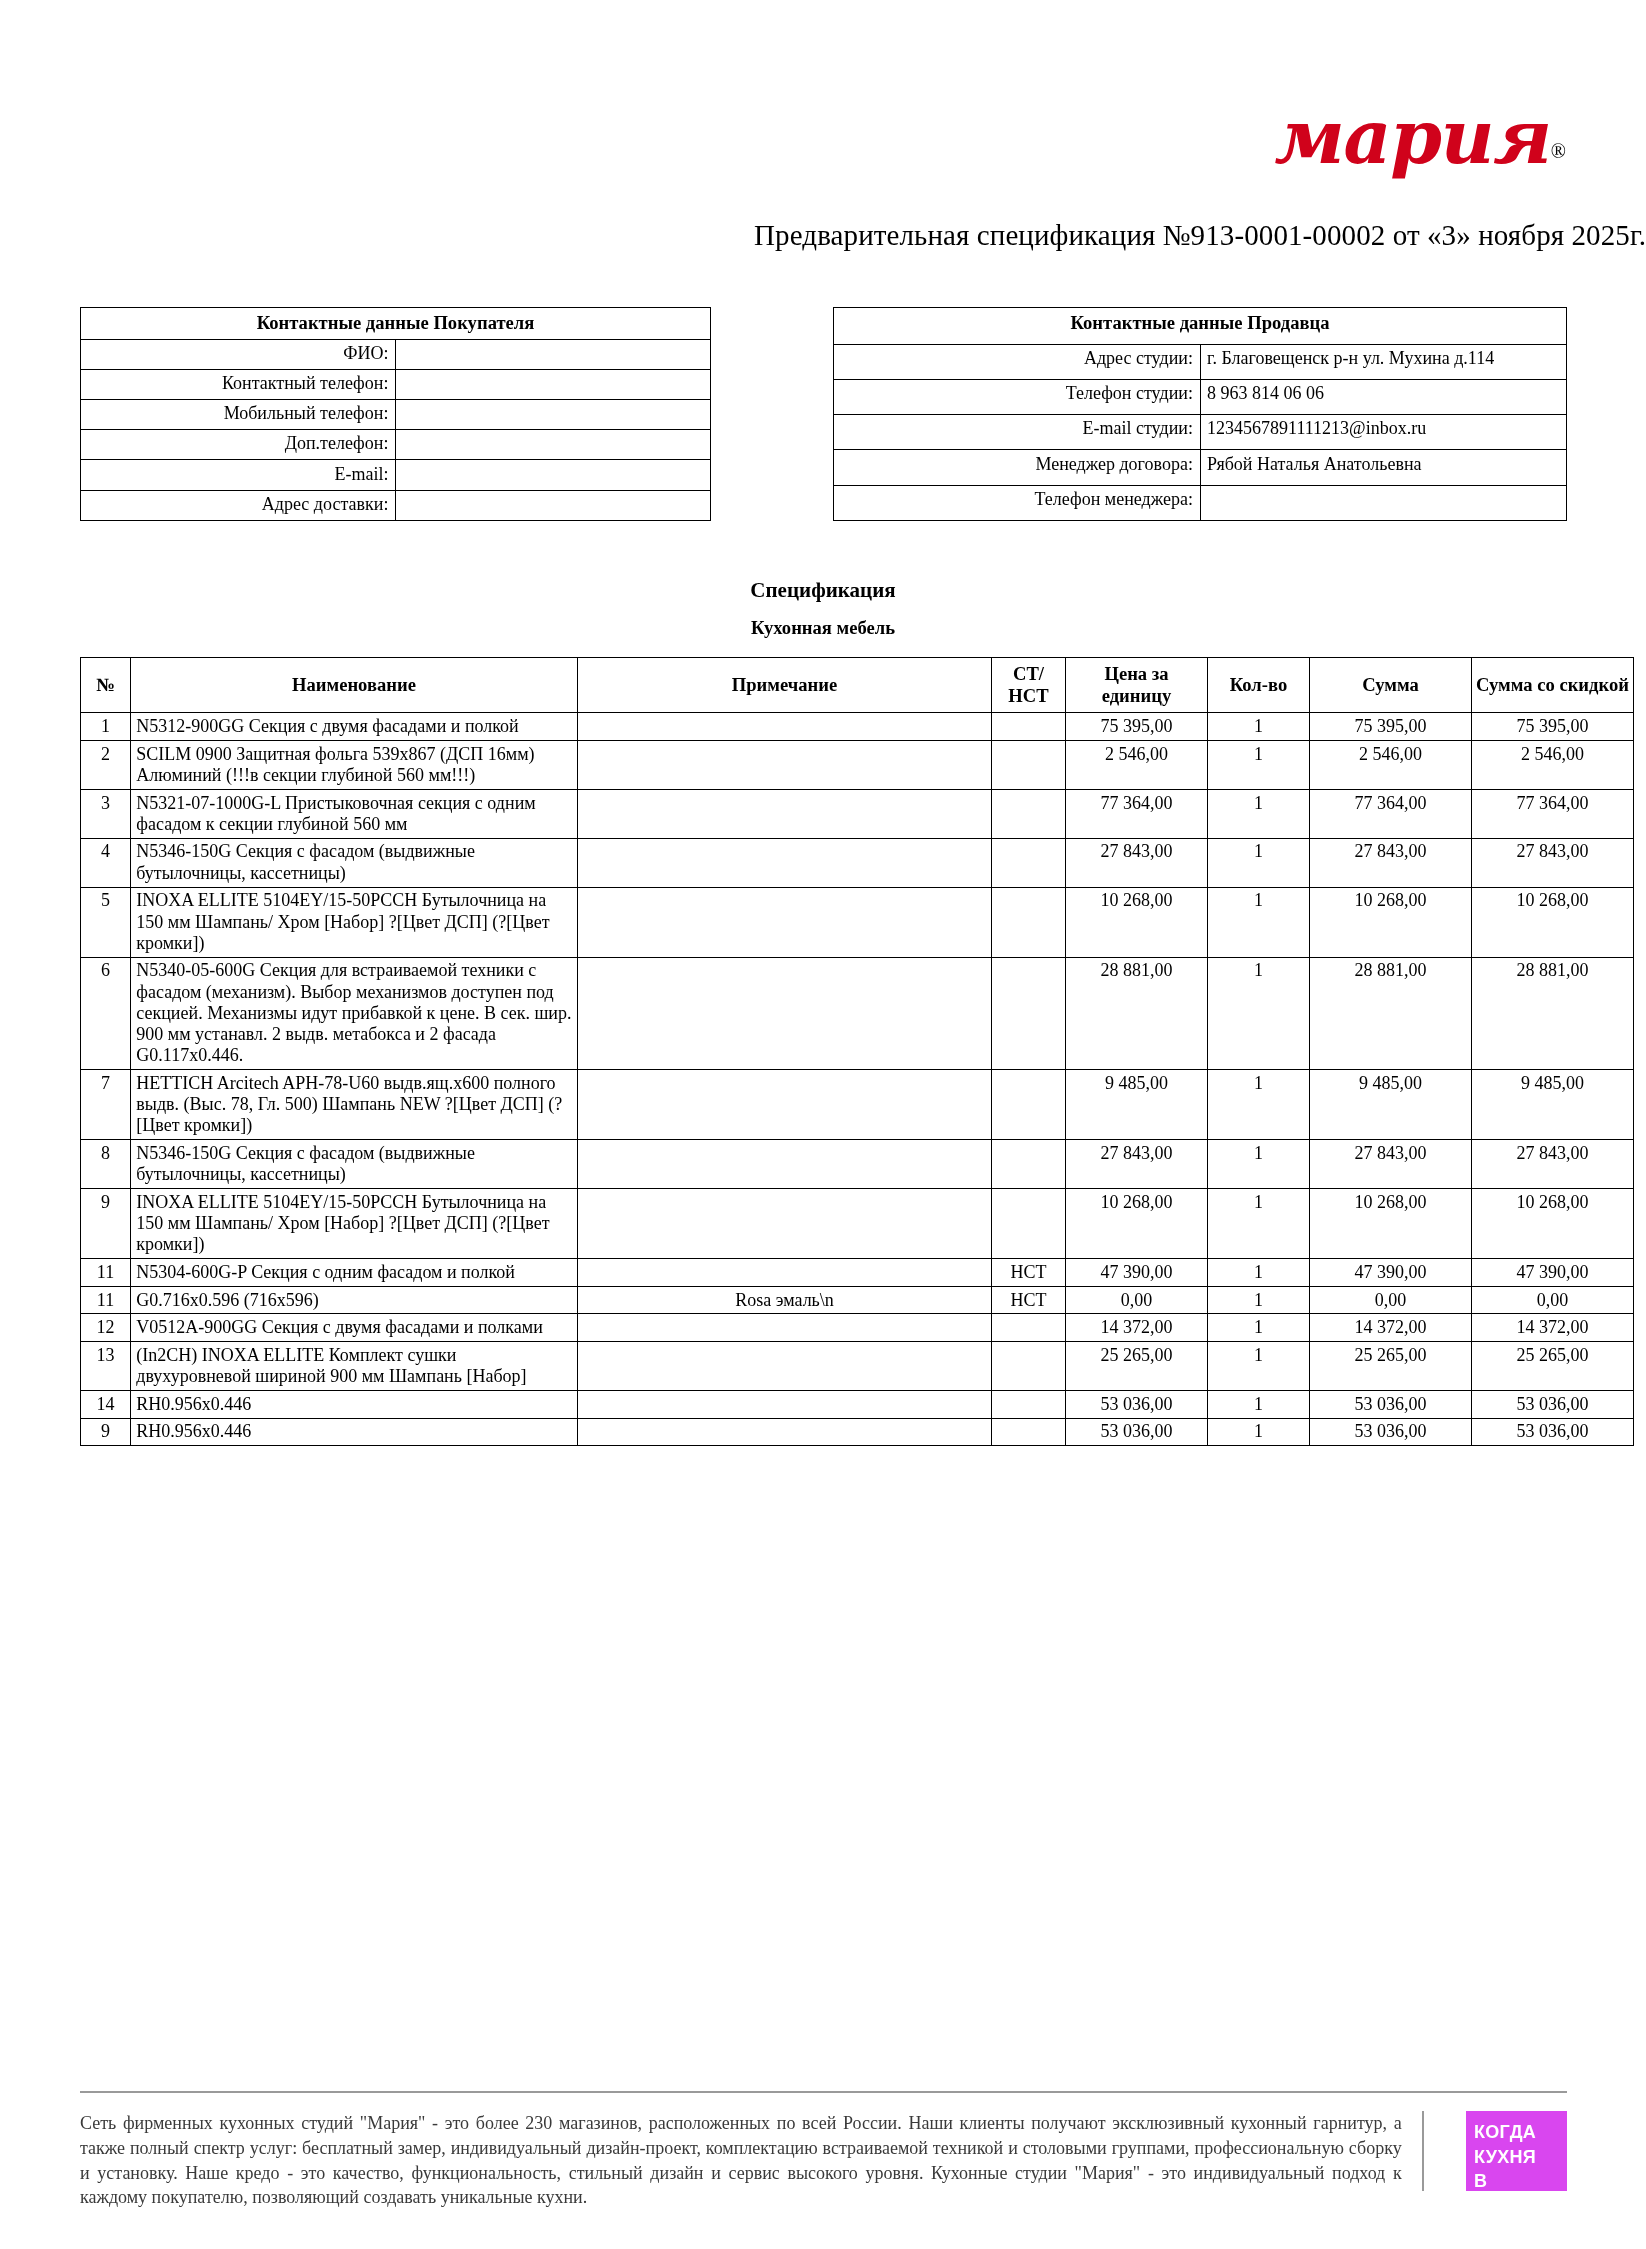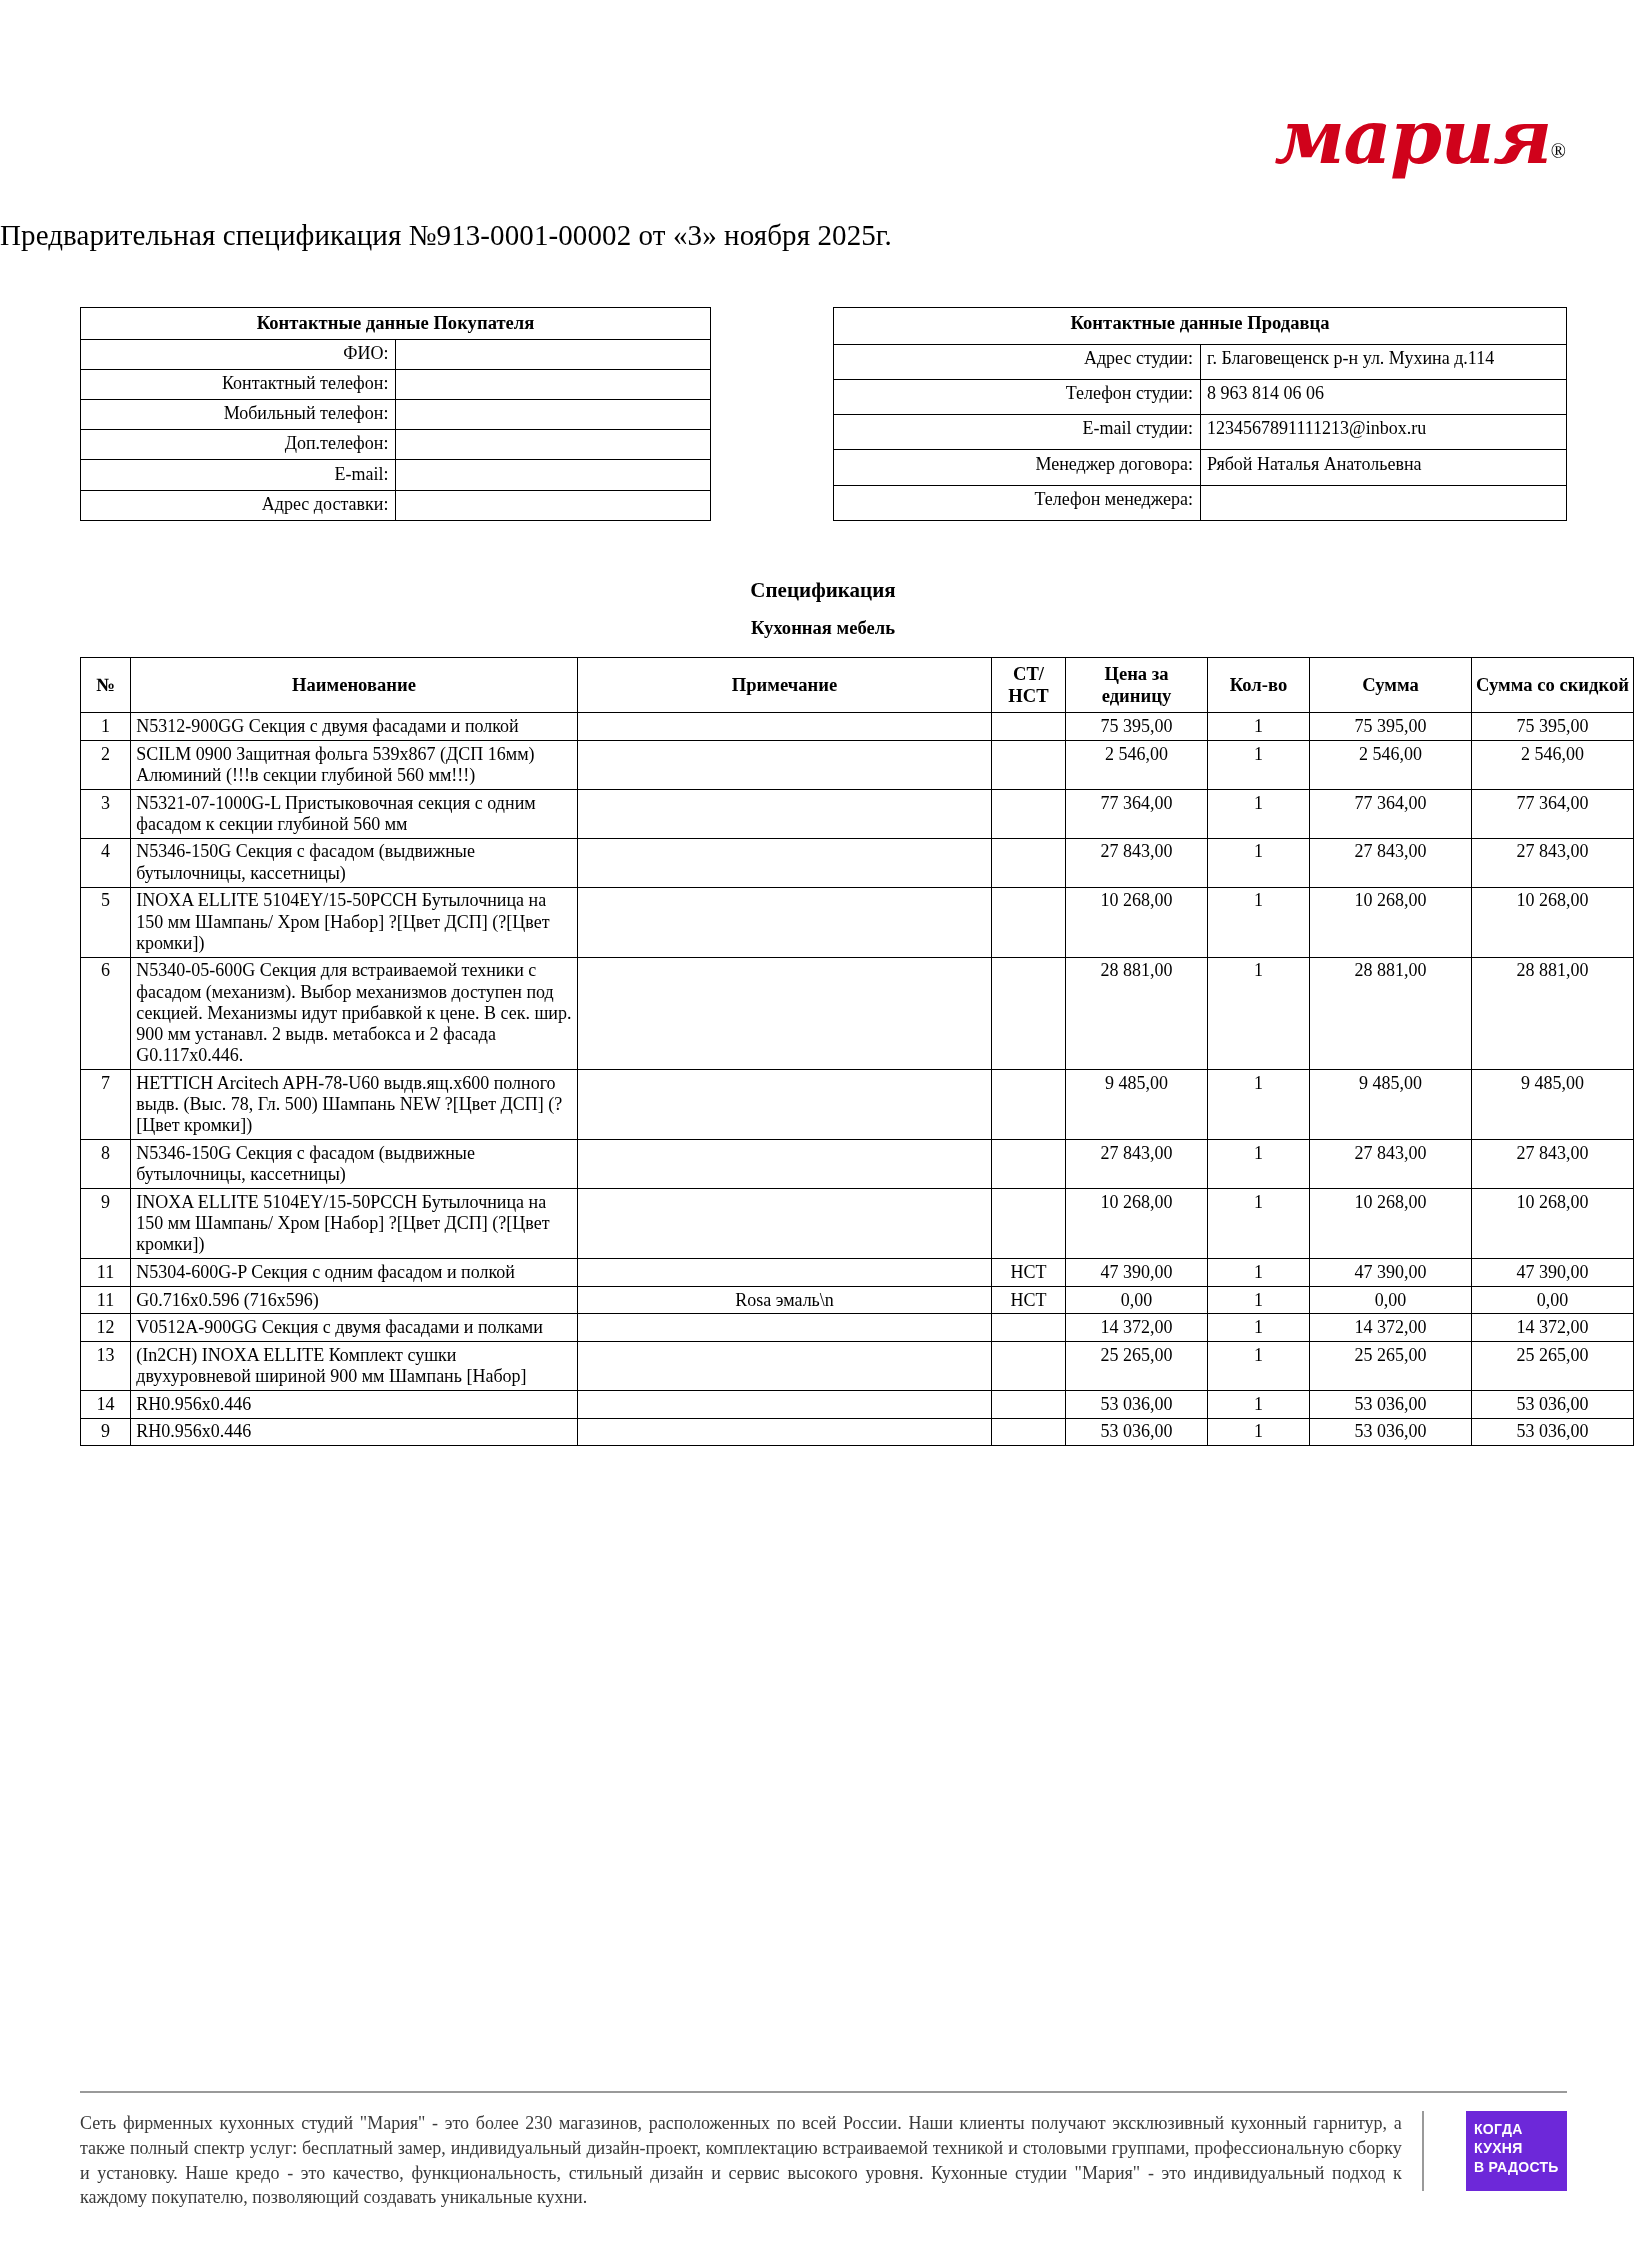--- a/index.html
+++ b/index.html
@@ -45,21 +45,21 @@
     vertical-align: super;
     font-style: normal;
   }
 
   
   .doc-title {
     position: absolute;
     left: 0;
     right: 0;
     top: 219px;
-    text-align: left;
+    text-align: right;
     font-size: 29px;
     font-weight: normal;
     letter-spacing: 0.1px;
   }
 
   
   .contacts {
     position: absolute;
     left: 80px;
     top: 307px;
@@ -172,25 +172,25 @@
   .footer-badge-wrap {
     width: 126px;
     border-left: 2px solid #9a9a9a;
     padding-left: 17.3px;
     display: flex;
     justify-content: flex-end;
   }
   .footer-badge {
     width: 101px;
     height: 80px;
-    background: #6d28d9;
+    background: #d946ef;
     color: #ffffff;
     font-family: "Liberation Sans", sans-serif;
     font-weight: bold;
-    font-size: 14px;
+    font-size: 18px;
     line-height: 1.35;
     padding: 9.3px 6.6px 0 8px;
     box-sizing: border-box;
     letter-spacing: 0.3px;
   }
 </style>
 </head>
 <body>
 
 <div class="page">

